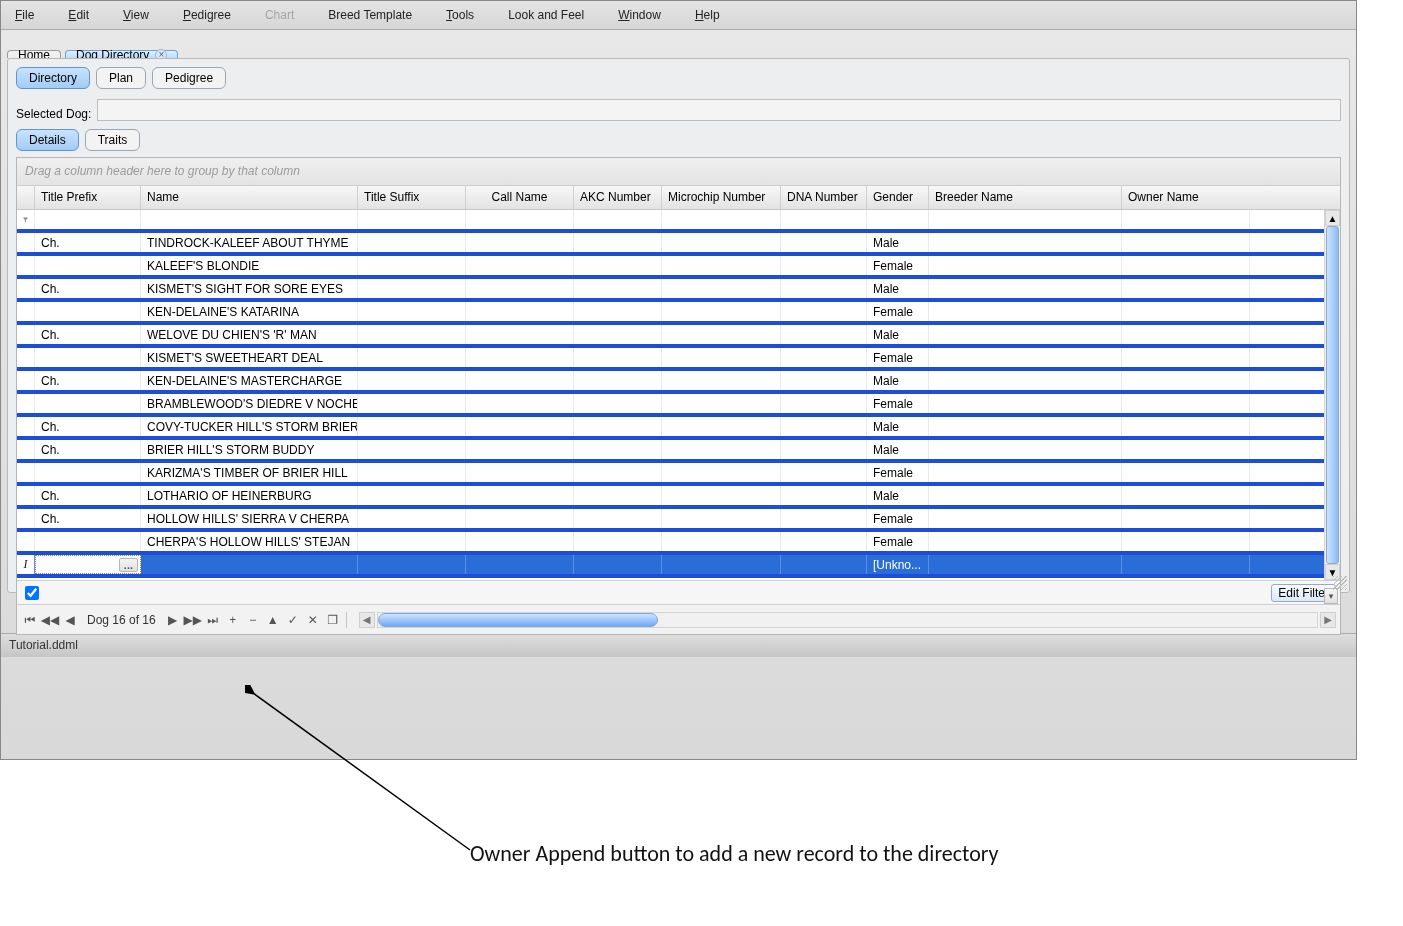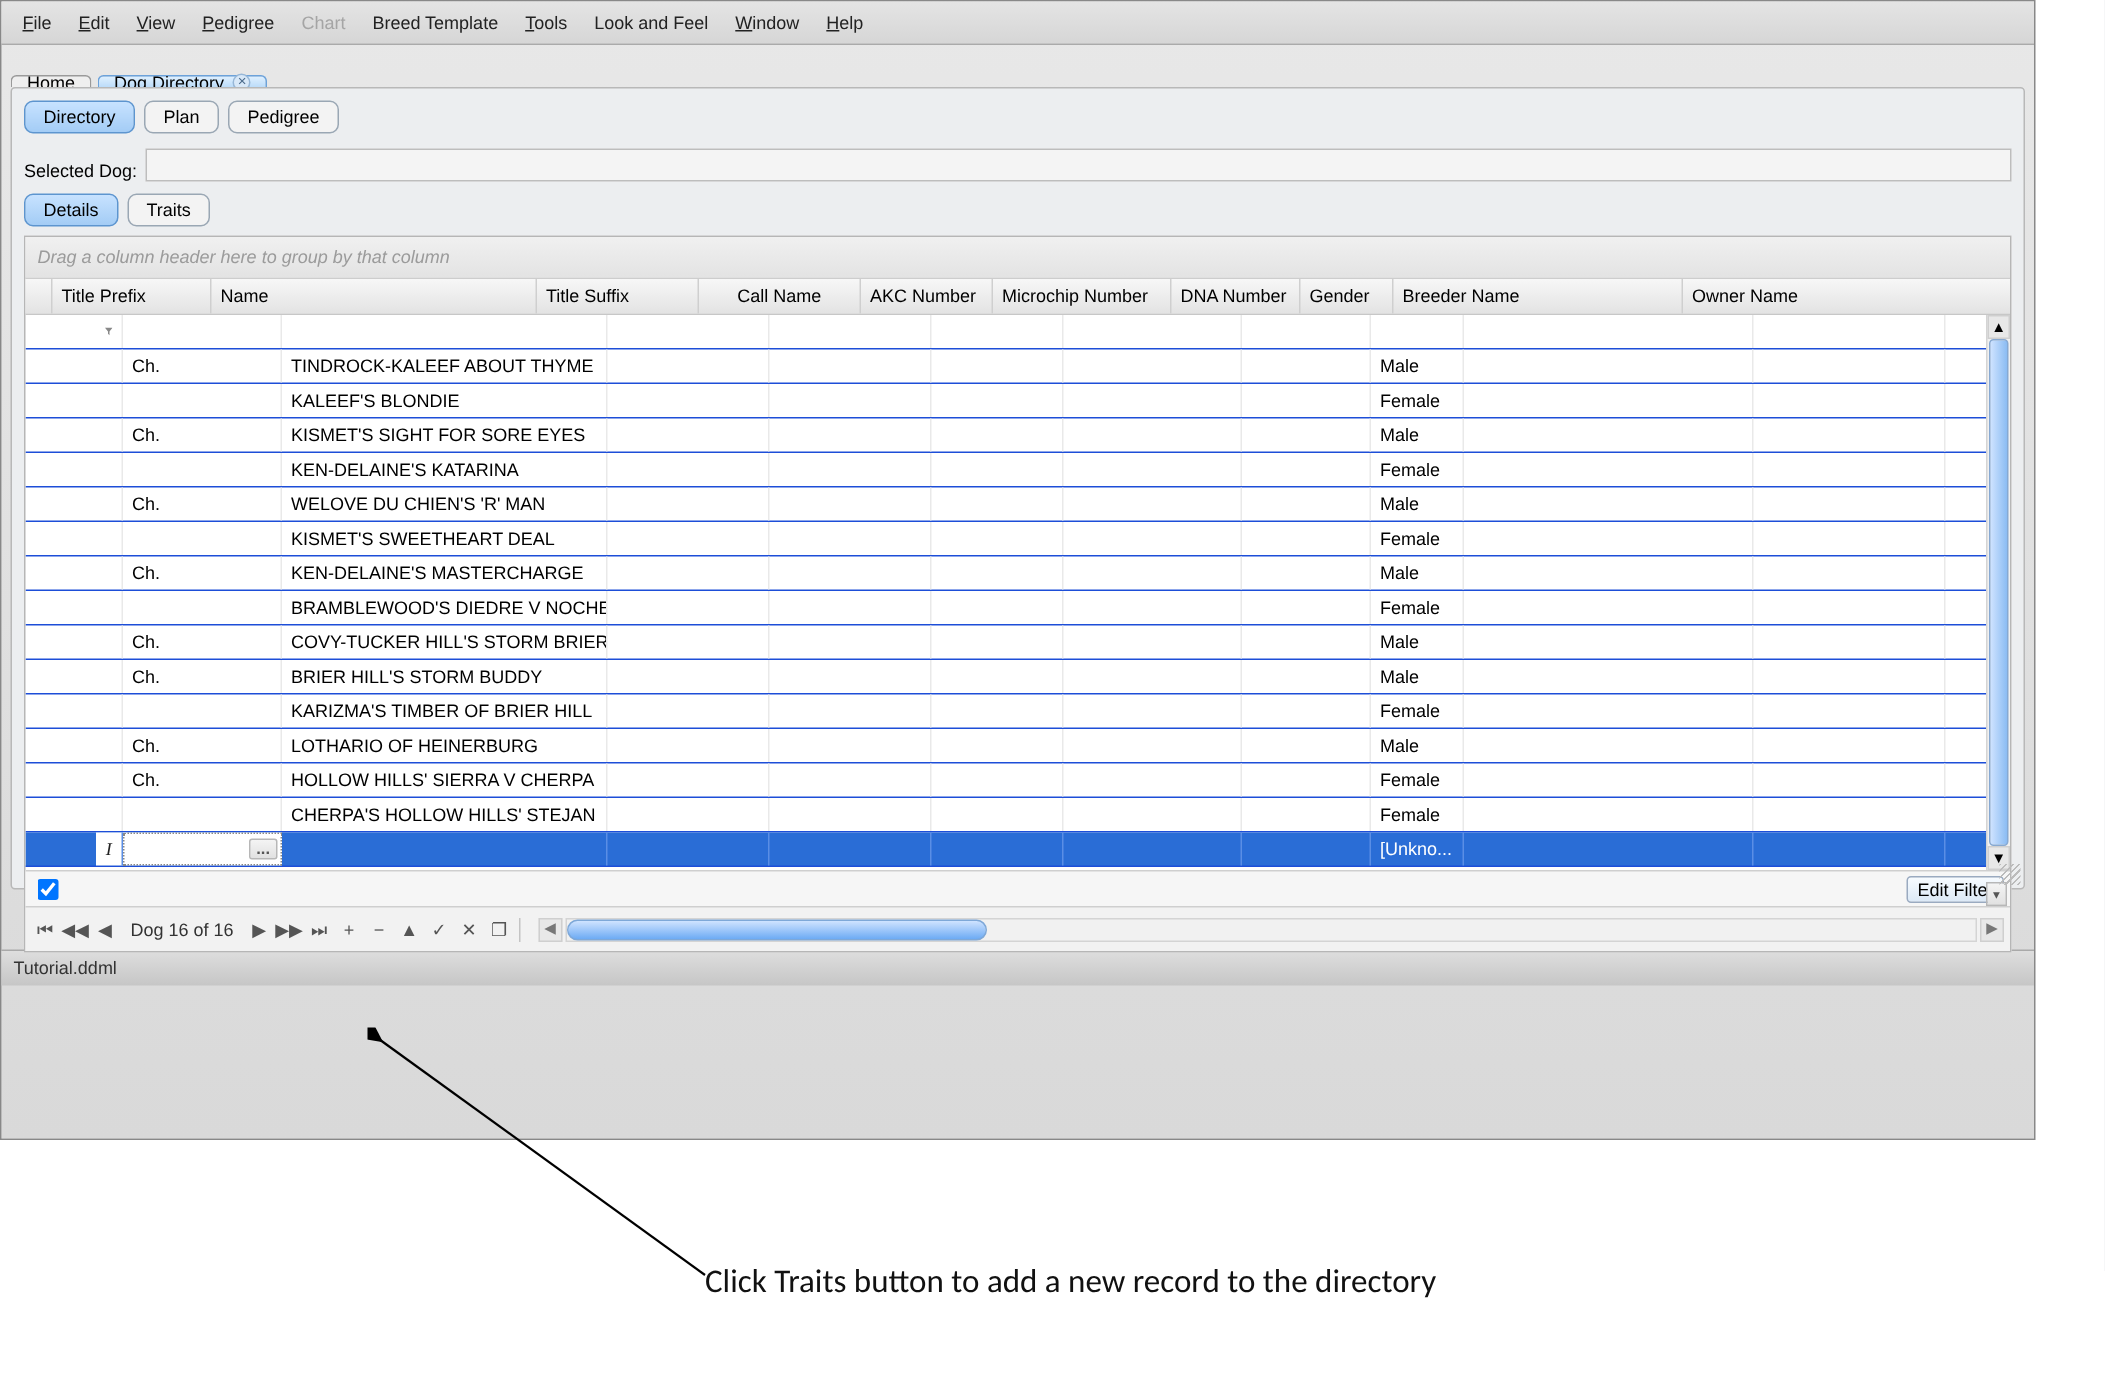--- a/index.html
+++ b/index.html
@@ -6,21 +6,21 @@
   body { margin: 0; background: #fff; }
   .app-window { width: 1357px; height: 760px; border: 1px solid #888; background: linear-gradient(#e8e8e8, #d9d9d9); margin: 0; }
   .titlebar { height: 22px; background: linear-gradient(#dcdcdc, #c9c9c9); border-bottom: 1px solid #aaa; display: flex; align-items: center; padding: 0 6px; }
   .titlebar .app-icon { width: 16px; height: 16px; margin-right: 6px; }
   .titlebar .title { flex: 1; font-weight: bold; color: #333; }
   .traffic { display: flex; gap: 4px; }
   .traffic span { width: 12px; height: 12px; border-radius: 50%; display: inline-block; border: 1px solid rgba(0,0,0,.25); }
   .tl-green { background: #79d04a; }
   .tl-yellow { background: #f5b930; }
   .tl-red { background: #e6553f; }
-  .menubar { height: 26px; background: linear-gradient(#e4e4e4, #d6d6d6); border-bottom: 1px solid #aaa; display: flex; align-items: center; padding: 14px 6px; gap: 2px; }
+  .menubar { height: 26px; background: linear-gradient(#e4e4e4, #d6d6d6); border-bottom: 1px solid #aaa; display: flex; align-items: center; padding: 14px 6px; gap: 18px; }
   .menu-item { padding: 3px 8px; color: #222; cursor: default; border-radius: 3px; }
   .menu-item.disabled { color: #a5a5a5; }
   .menu-item .mn { text-decoration: underline; }
   .tabstrip { height: 28px; padding: 20px 6px 0 6px; display: flex; gap: 4px; }
   .wtab { border: 1px solid #9a9a9a; border-bottom: none; background: #efefef; padding: 2px 10px; border-radius: 4px 4px 0 0; display: flex; align-items: center; gap: 6px; font-size: 12px; }
   .wtab.active { background: linear-gradient(#dff0ff, #bcdcf9); border-color: #6ca2da; }
   .wtab .close-icon { width: 12px; height: 12px; border-radius: 50%; background: #d8e8f8; border: 1px solid #97b7d7; color: #4a6a8a; font-size: 10px; line-height: 10px; text-align: center; }
   .content-panel { margin: 0 6px 6px 6px; height: 535px; background: #eceef0; border: 1px solid #b8b8b8; border-radius: 3px; padding: 8px; position: relative; }
   .subtab-row { display: flex; gap: 6px; }
   .subtab { border: 1px solid #9aa7b4; border-radius: 6px; padding: 3px 12px; background: #f3f3f3; cursor: default; }
@@ -37,21 +37,21 @@
   .col-name { width: 217px; flex: 0 0 217px; }
   .col-titlesuffix { width: 108px; flex: 0 0 108px; }
   .col-callname { width: 108px; flex: 0 0 108px; text-align: center; }
   .col-akcnumber { width: 88px; flex: 0 0 88px; }
   .col-microchip { width: 119px; flex: 0 0 119px; }
   .col-dnanumber { width: 86px; flex: 0 0 86px; }
   .col-gender { width: 62px; flex: 0 0 62px; }
   .col-breeder { width: 193px; flex: 0 0 193px; }
   .col-owner { width: 128px; flex: 0 0 128px; border-right: none; }
   .grid-body { flex: 1; overflow: hidden; position: relative; }
-  .grid-row { display: flex; height: 23px; border-bottom: 1px solid #1d4ed8; padding-left: 47px; }
+  .grid-row { display: flex; height: 23px; border-bottom: 4px solid #1d4ed8; }
   .grid-row .col { border-right: 1px solid #e9e9e9; display: flex; align-items: center; }
   .filter-row .col-indicator { display: flex; align-items: center; justify-content: center; }
   .new-row { background: #2a6dd6; color: #fff; }
   .new-row .col { border-right-color: #5a8ee5; }
   .new-row .col-indicator { background: #fff; color: #222; display:flex;align-items:center;justify-content:center;}
   .new-row .col-titleprefix { background: #fff; color:#222; display: flex; align-items: center; justify-content: flex-end; padding:2px; }
   .ellipsis-btn { background: linear-gradient(#f4f4f4,#e1e1e1); border: 1px solid #b7b7b7; border-radius: 2px; padding: 0 4px; font-weight: bold; color: #555; font-size: 11px; }
   .vscroll { position: absolute; right: 0; top: 0; bottom: 0; width: 16px; background: #f1f1f1; border-left: 1px solid #d4d4d4; display:flex; flex-direction:column; }
   .vscroll .arrow { height: 16px; background:#e8e8e8; text-align:center; font-size:10px; line-height:16px; border:1px solid #cfcfcf; }
   .vscroll .track { flex:1; position:relative; }
@@ -403,13 +403,13 @@
 </div>
 
 <svg class="arrow-svg" width="240" height="175">
   <defs>
       <marker id="ah" markerWidth="10" markerHeight="10" refX="2" refY="5" orient="auto">
         <path d="M0,5 L10,0 L10,10 Z" fill="#000"></path>
       </marker>
     </defs>
   <line x1="225" y1="165" x2="8" y2="8" stroke="#000" stroke-width="1.5" marker-end="url(#ah)"></line>
 </svg>
-<div class="annotation">Click Traits button to add a new record to the directory</div>
+<div class="annotation">Owner Append button to add a new record to the directory</div>
 
 </body></html>

